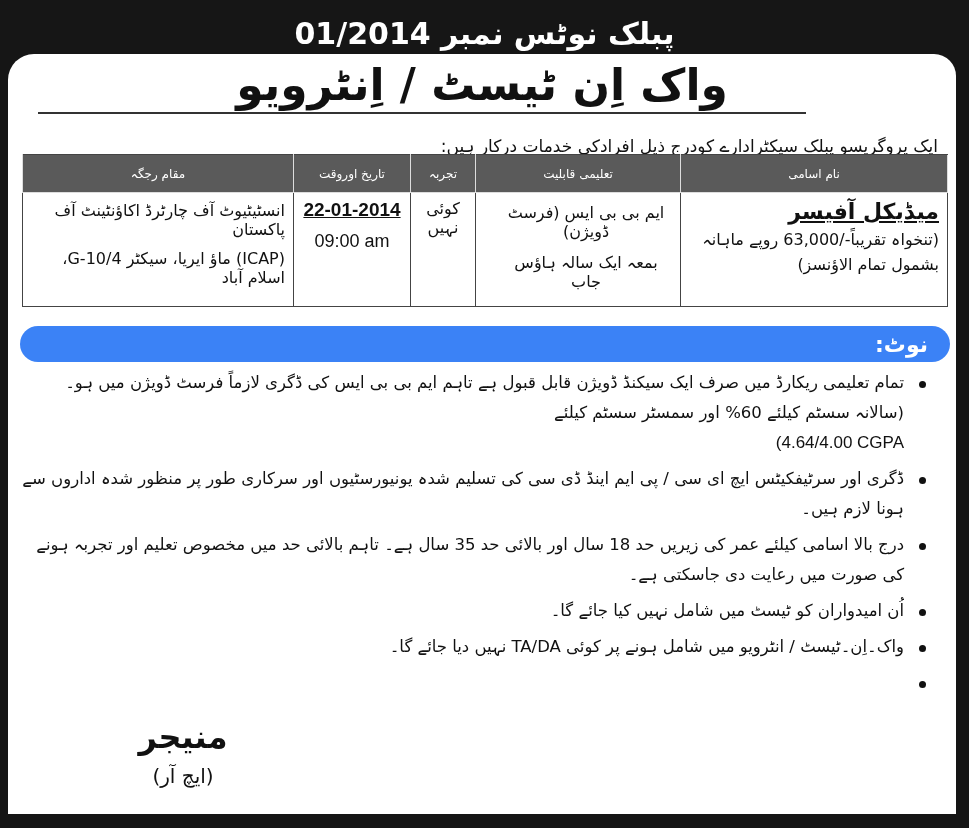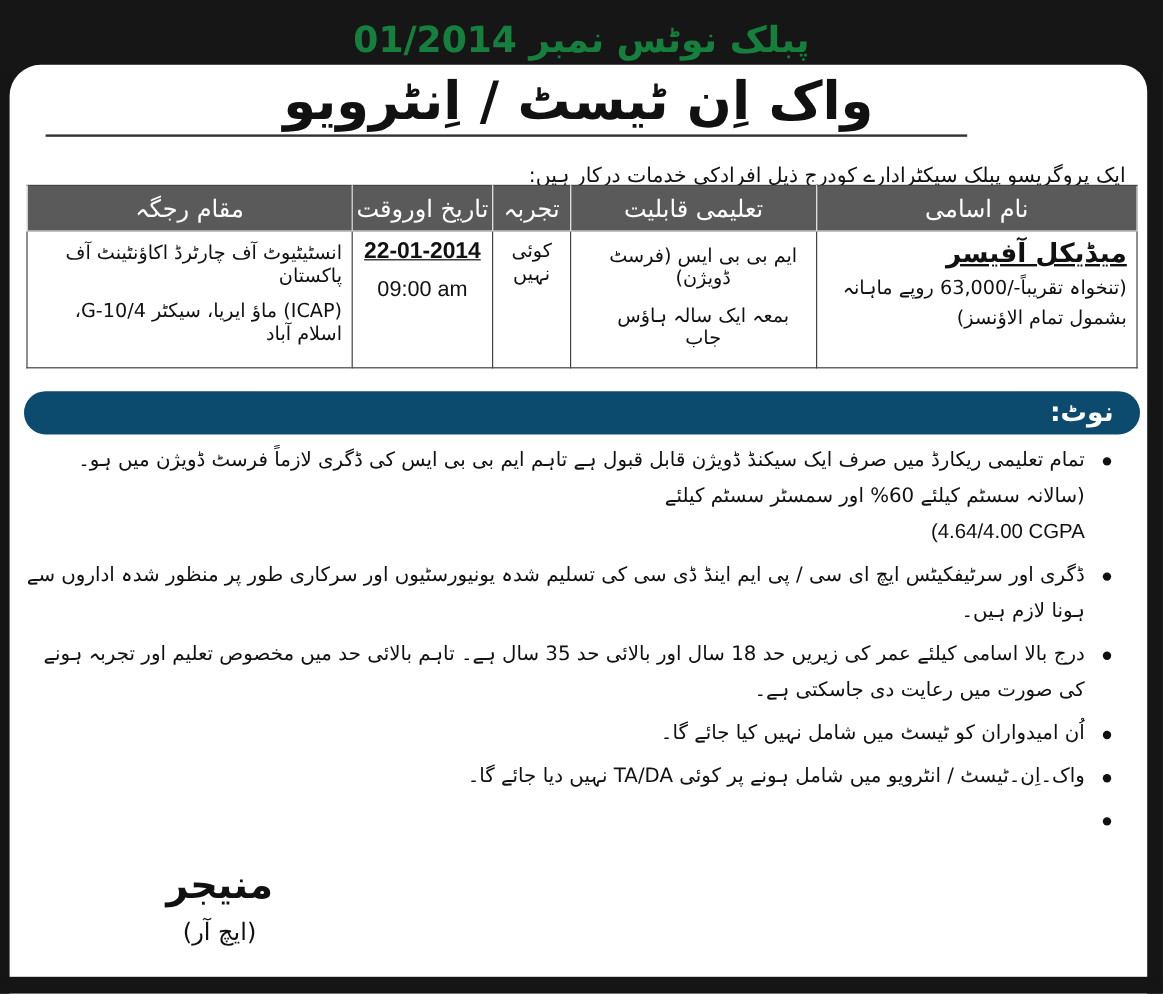--- a/index.html
+++ b/index.html
@@ -4,21 +4,21 @@
   <style>
     * { box-sizing: border-box; margin: 0; padding: 0; }
     html, body { width: 969px; height: 828px; overflow: hidden; background: #151515; }
     body { font-family: "DejaVu Sans", sans-serif; color: #111; position: relative; }
 
     .header-bar {
       position: absolute; left: 0; top: 0; width: 969px; height: 60px;
       background: #161616; display: flex; align-items: center; justify-content: center;
     }
     .header-bar .title {
-      color: #15803d; font-weight: bold; font-size: 30px; direction: rtl; letter-spacing: 1px;
+      color: #ffffff; font-weight: bold; font-size: 30px; direction: rtl; letter-spacing: 1px;
       margin-top: 6px;
     }
 
     .panel {
       position: absolute; left: 8px; top: 54px; width: 948px; height: 804px;
       background: #fff; border-radius: 26px 22px 0 0;
     }
 
     .subtitle {
       position: absolute; left: 0; right: 0; top: 4px; text-align: center;
@@ -31,21 +31,21 @@
     .intro {
       position: absolute; right: 18px; top: 82px; font-size: 17px; direction: rtl;
       text-align: right; color: #111;
     }
 
     table.jobs {
       position: absolute; left: 14px; top: 100px; width: 925px;
       border-collapse: collapse; direction: rtl; table-layout: fixed;
     }
     table.jobs th {
-      background: #5a5a5a; color: #fff; font-weight: normal; font-size: 20px;
+      background: #5a5a5a; color: #fff; font-weight: normal; font-size: 12px;
       height: 38px; border: 1px solid #ddd; border-top: 1px solid #444; text-align: center;
     }
     table.jobs td {
       border: 1px solid #444; vertical-align: top; font-size: 16px; height: 114px;
       padding: 6px 8px;
     }
     .col-name { width: 267px; }
     .col-qual { width: 205px; }
     .col-exp { width: 65px; }
     .col-date { width: 117px; }
@@ -55,21 +55,21 @@
     .job-salary, .job-allow { display: block; text-align: right; margin-top: 6px; font-size: 16px; }
     .qual-line { display: block; text-align: center; margin-top: 4px; margin-left: 16px; }
     .exp-val { display: block; text-align: center; }
     .date-val { display: block; text-align: center; font-weight: bold; font-size: 19px; text-decoration: underline; direction: ltr; font-family: "Liberation Sans", sans-serif; }
     .time-val { display: block; text-align: center; margin-top: 10px; font-size: 18px; direction: ltr; font-family: "Liberation Sans", sans-serif; }
     .place-line { display: block; text-align: right; margin-top: 2px; font-size: 16px; }
     .place-line + .place-line { margin-top: 10px; }
 
     .note-bar {
       position: absolute; left: 12px; top: 272px; width: 930px; height: 36px;
-      background: #0c4a6e; border-radius: 18px; direction: rtl;
+      background: #3b82f6; border-radius: 18px; direction: rtl;
       display: flex; align-items: center; padding-right: 22px;
     }
     .note-bar span { color: #fff; font-size: 22px; font-weight: bold; }
 
     .notes {
       position: absolute; right: 22px; top: 314px; width: 920px; direction: rtl;
       list-style: none;
     }
     .notes li {
       position: relative; padding-right: 30px; font-size: 16.5px; line-height: 30px;

